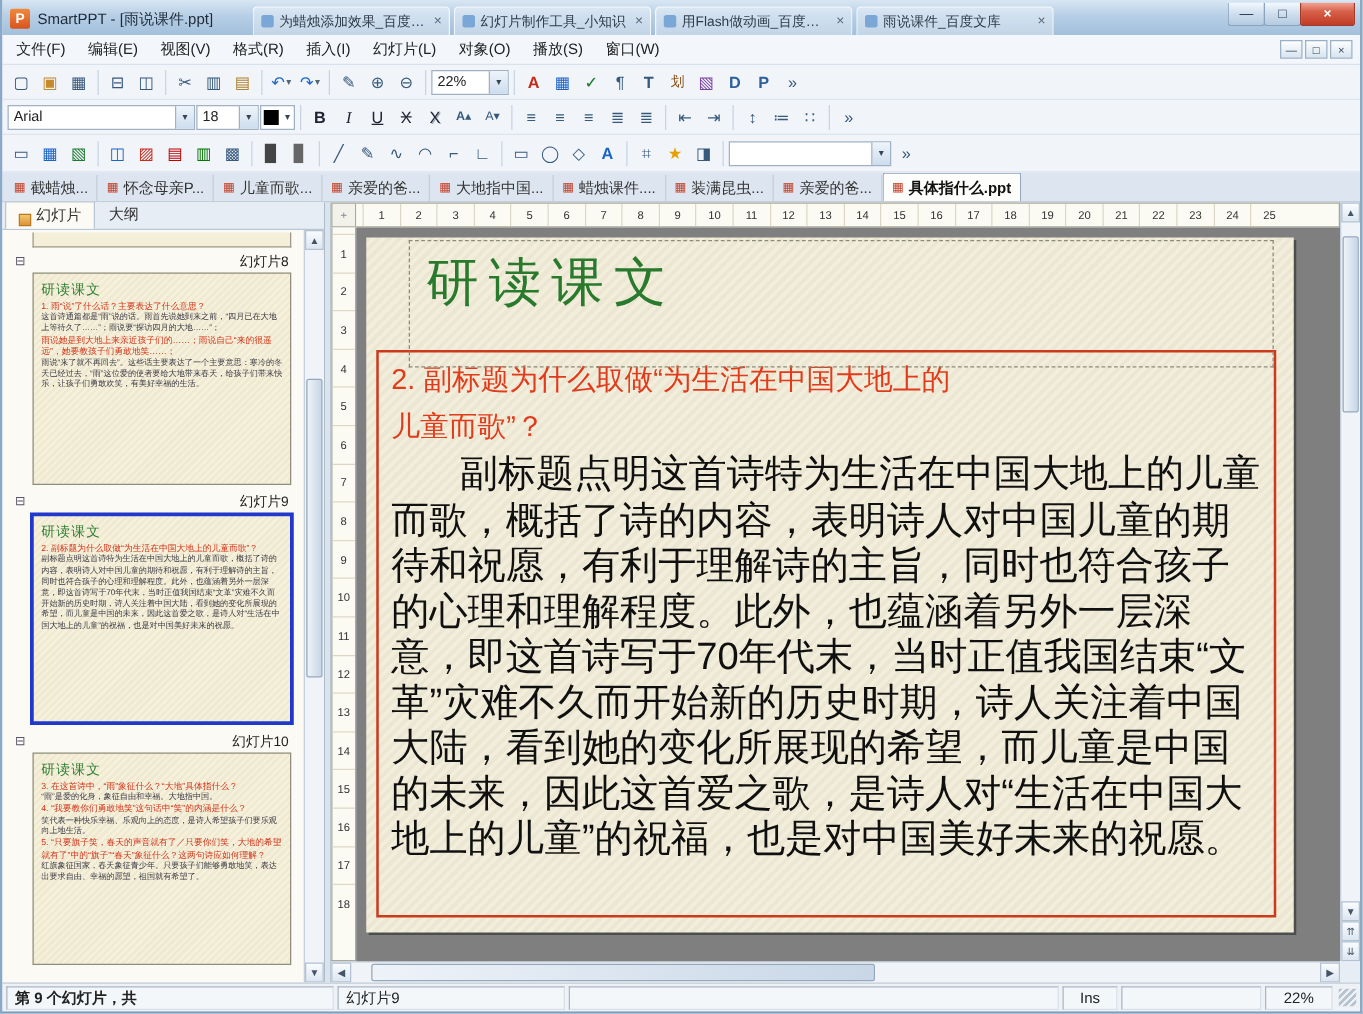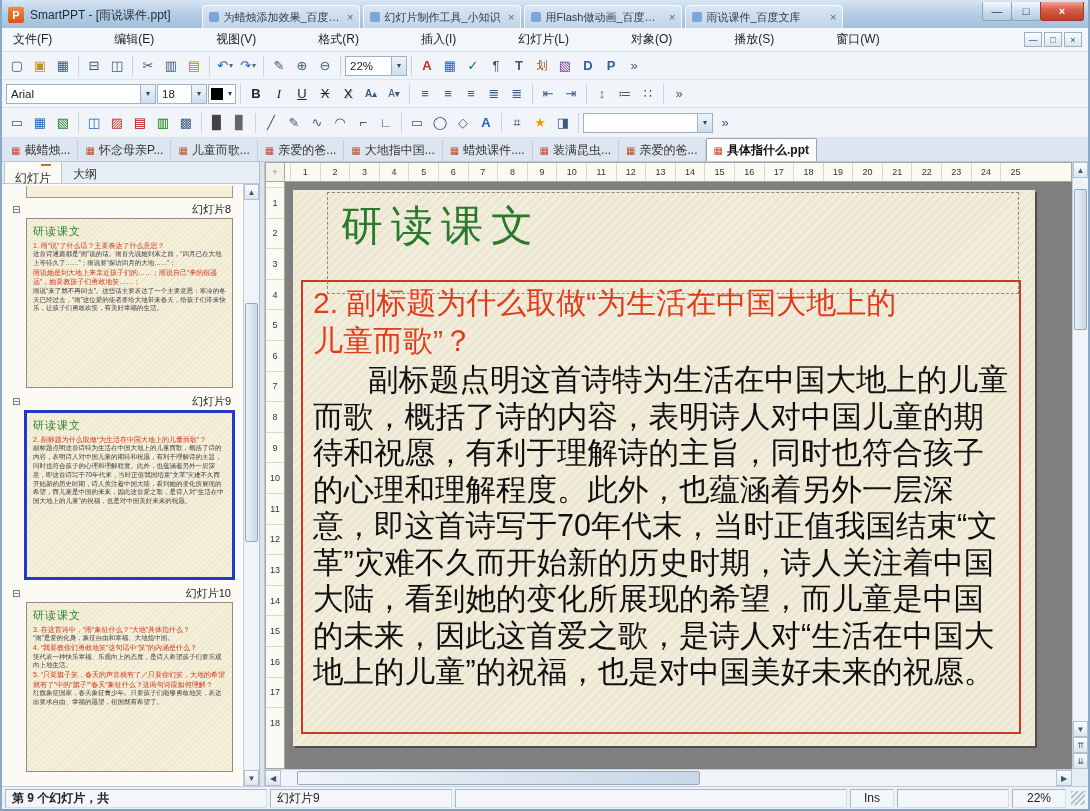--- a/index.html
+++ b/index.html
@@ -25,21 +25,21 @@
   .win-controls { display:flex; align-self:flex-start; margin-left:6px; flex:none; }
   .win-btn { width:30px; height:19px; display:flex; align-items:center; justify-content:center;
     font-size:11px; color:#25364a; background:linear-gradient(#f4f9fe,#cfdeee 50%,#b5cbe1);
     border:1px solid #8aa4bf; border-top:none; border-radius:0 0 3px 3px; margin-left:-1px; }
   .win-btn.close { width:44px; background:linear-gradient(#f2a696,#d6604a 40%,#c13b24);
     color:#fff; border-color:#9a3b2b; font-weight:bold; }
 
   
   .menubar { height:24px; flex:none; background:#f3f7fb; border-bottom:1px solid #d9e1ea;
     display:flex; align-items:center; padding:0 2px; font-size:12px; color:#222; }
-  #menu-items { display:flex;gap:44px; }
+  #menu-items { display:flex; }
   .menu-item { padding:4px 9px; white-space:nowrap; }
   .mdi-controls { margin-left:auto; display:flex; gap:2px; padding-right:4px; }
   .mdi-btn { width:18px; height:15px; font-size:9px; display:flex; align-items:center; justify-content:center;
     border:1px solid #9ab0c6; background:linear-gradient(#fdfefe,#d8e4ef); color:#345; }
 
   
   .toolbar { display:flex; align-items:center; padding:2px 4px; background:#f1f5fa;
     border-bottom:1px solid #dde4ec; gap:1px; flex:none; }
   #toolbar-main { height:28px; } #toolbar-format { height:28px; } #toolbar-draw { height:30px; }
   .tbtn { min-width:22px; height:22px; display:flex; align-items:center; justify-content:center;
@@ -61,21 +61,21 @@
   .dtab { display:flex; align-items:center; gap:4px; height:21px; padding:0 7px; font-size:12px;
     color:#333; border-right:1px solid #c3cedb; white-space:nowrap; }
   .dtab.active { background:#fdfdfb; border:1px solid #96a7ba; border-bottom:none; height:23px;
     font-weight:bold; color:#111; border-radius:2px 2px 0 0; }
   .dtab-ico { font-size:10px; color:#c4452f; display:flex; align-items:center; }
 
   
   .main { flex:1; display:flex; min-height:0; }
   .sidebar { width:258px; flex:none; display:flex; flex-direction:column; background:#fbfaf5; border-right:1px solid #aebbc9; }
   .side-tabs { height:22px; flex:none; display:flex; background:#e7edf4; border-bottom:1px solid #b9c6d4; padding-left:2px; align-items:flex-end; }
-  .side-tab { display:flex; align-items:flex-end; gap:4px; padding:2px 10px; font-size:12px; color:#333; height:20px; border:1px solid transparent;flex-direction:column; }
+  .side-tab { display:flex; align-items:flex-end; gap:4px; padding:2px 10px; font-size:12px; color:#333; height:20px; border:1px solid transparent; }
   .side-tab.active { background:#fbfaf5; border:1px solid #b9c6d4; border-bottom:none; height:22px; }
   .side-tab-ico { width:10px; height:10px; background:linear-gradient(#f3c76a,#e0913a); border:1px solid #b57a22; }
   .side-body { flex:1; display:flex; min-height:0; }
   .thumb-list { flex:1; overflow:hidden; padding:2px 6px 0 10px; }
   .thumb-partial { height:12px; background:#f5efd9; border:1px solid #9a9a8a; border-top:none; margin:0 4px 2px 14px; }
   .thumb-label-row { display:flex; align-items:center; height:18px; font-size:11px; color:#222; }
   .thumb-collapse { font-size:10px; color:#556; margin-right:auto; }
   .thumb-label { padding-right:6px; }
   .thumb-page { height:170px; background:#f6f0da; border:1px solid #8e8e7e; margin:0 4px 4px 14px;
     padding:5px 6px; overflow:hidden;
@@ -112,21 +112,21 @@
   
   .slide { position:absolute; left:8px; top:8px; width:742px; height:556px; background:#f2edda;
     box-shadow:2px 2px 0 #4d4d4d;
     background-image:repeating-linear-gradient(135deg,rgba(120,110,70,0.05) 0 3px,rgba(255,255,255,0.05) 3px 6px); }
   .title-ph { position:absolute; left:34px; top:2px; right:16px; height:102px;
     border:1px dashed #8a8a7a; z-index:3; pointer-events:none; }
   .slide-title { position:absolute; left:48px; top:8px; z-index:2;
     font-family:"Liberation Serif","DejaVu Serif",serif; font-size:42px; color:#2a7a2e; letter-spacing:8px; }
   .content-box { position:absolute; left:8px; right:14px; top:90px; bottom:12px;
     border:2px solid #cc3a1c; padding:2px 10px 0 10px; z-index:1; }
-  .slide-question { color:#e23b1b; font-size:30px; line-height:38px; white-space:pre-line; }
+  .slide-question { color:#e23b1b; font-size:23px; line-height:38px; white-space:pre-line; }
   .slide-body { color:#101010; font-size:30.5px; line-height:36.5px; text-indent:1.8em; margin-top:1px; }
 
   
   .vscroll { grid-area:1/2; display:flex; flex-direction:column; background:#f0f3f7; border-left:1px solid #c5cfdb; }
   .hscroll { grid-area:2/1; display:flex; background:#f0f3f7; border-top:1px solid #c5cfdb; }
   .hscroll .sb-btn { width:16px; height:100%; }
   .scroll-corner { grid-area:2/2; background:#e7edf4; }
 
   
   .statusbar { height:23px; flex:none; background:#eef2f7; border-top:1px solid #c2cbd6;

